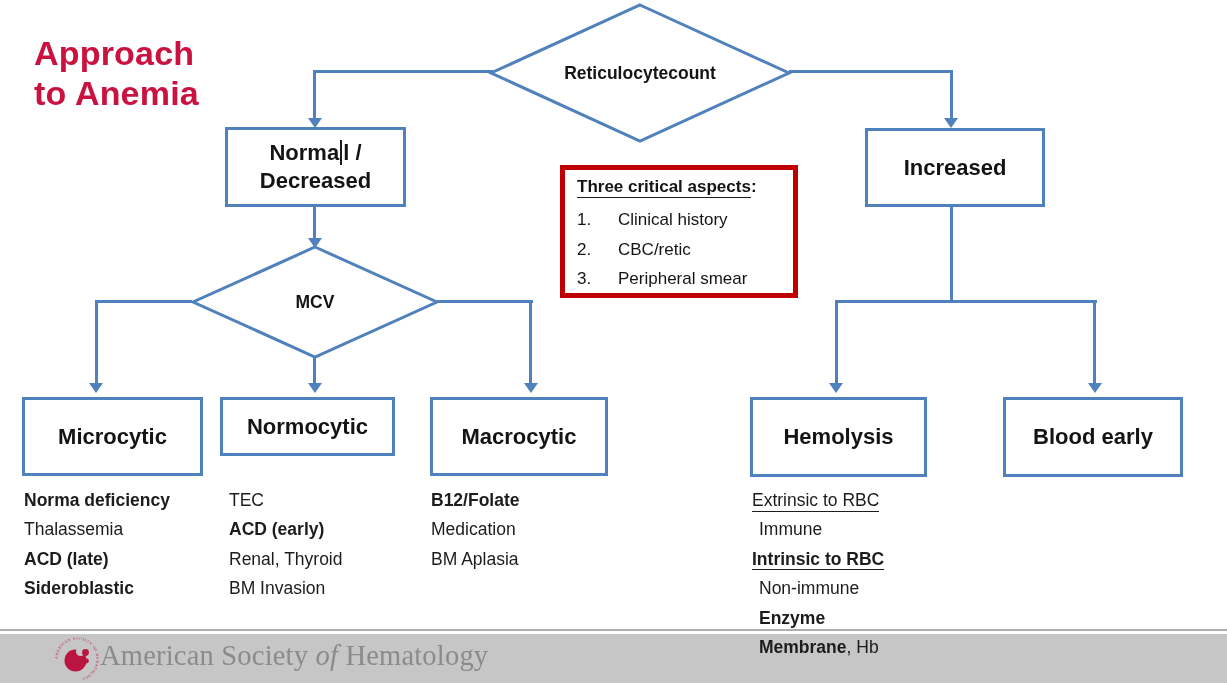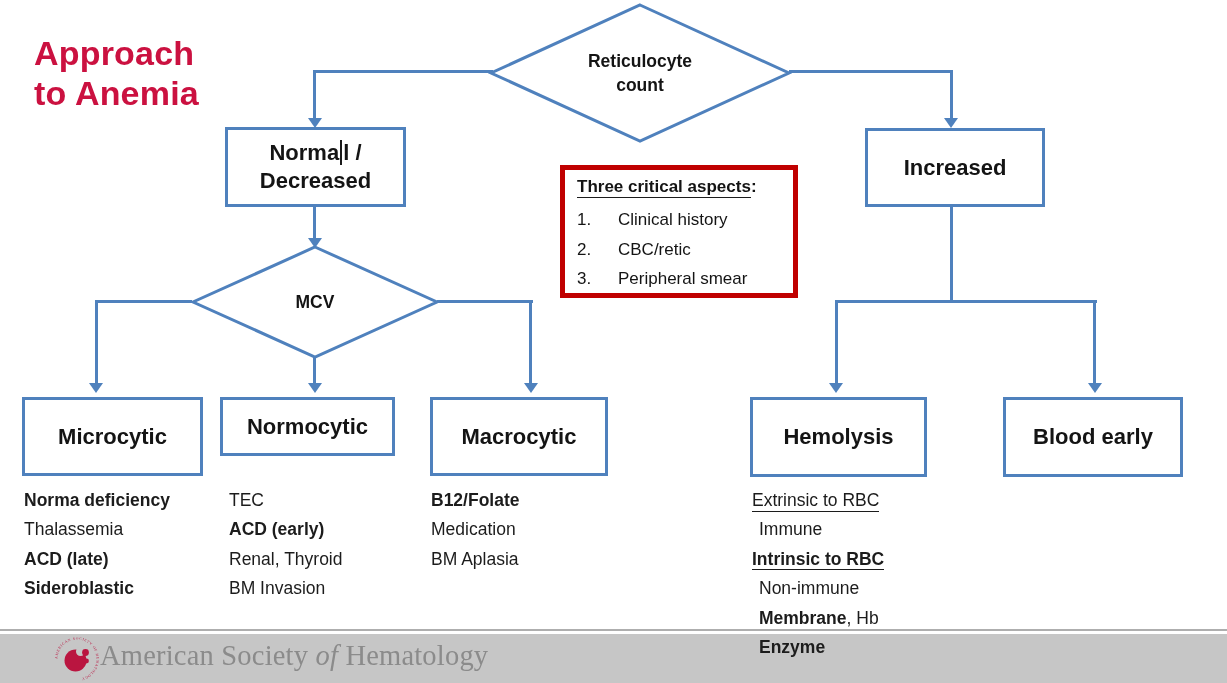--- a/index.html
+++ b/index.html
@@ -27,21 +27,21 @@
     font-weight:bold; font-size:22px; line-height:28px; text-align:center; color:#141414;
   }
   .caret {
     display:inline-block; width:2px; height:25px; background:#1a1a1a;
     vertical-align:-5px; margin:0 1px;
   }
   
   .diamond { position:absolute; }
   .diamond polygon { fill:#ffffff; stroke:var(--shape-blue); stroke-width:3; }
   .dlabel {
-    position:absolute; display:flex; flex-direction:column; align-items:center; justify-content:center;
+    position:absolute; display:flex; align-items:center; justify-content:center;
     font-weight:bold; font-size:17.5px; line-height:24px; text-align:center; color:#141414;
   }
   
   .list { position:absolute; font-size:17.5px; line-height:29.4px; color:#1c1c1c; z-index:3; }
   .list .li { white-space:nowrap; }
   .b { font-weight:bold; }
   .u { border-bottom:1.7px solid #1c1c1c; padding-bottom:0.5px; }
   
   .note {
     position:absolute; left:560px; top:165px; width:238px; height:133px; box-sizing:border-box;
@@ -173,22 +173,22 @@
   <div class="list" style="left:431px;top:486px">
       <div class="li"><span class="b">B12/Folate</span></div>
       <div class="li"><span>Medication</span></div>
       <div class="li"><span>BM Aplasia</span></div>
     </div>
   <div class="list" style="left:752px;top:486px">
       <div class="li"><span class="u">Extrinsic to RBC</span></div>
       <div class="li" style="padding-left: 7px;"><span>Immune</span></div>
       <div class="li"><span class="b u">Intrinsic to RBC</span></div>
       <div class="li" style="padding-left: 7px;"><span>Non-immune</span></div>
+      <div class="li" style="padding-left: 7px;"><span class="b">Enzyme</span></div>
       <div class="li" style="padding-left: 7px;"><span class="b">Membrane</span><span>, Hb</span></div>
-      <div class="li" style="padding-left: 7px;"><span class="b">Enzyme</span></div>
     </div>
 
   <div class="footer-divider"></div>
   <div class="footer-band"></div>
 
   <svg class="logo" width="46" height="47" viewBox="0 0 46 47">
     <defs>
       <path id="ring" d="M 3.5,23 A 19.5,19.5 0 1 1 3.5,23.05 Z"></path>
     </defs>
     <text font-family="Liberation Serif, serif" font-size="3.6" letter-spacing="0.7" fill="#BA1540">

